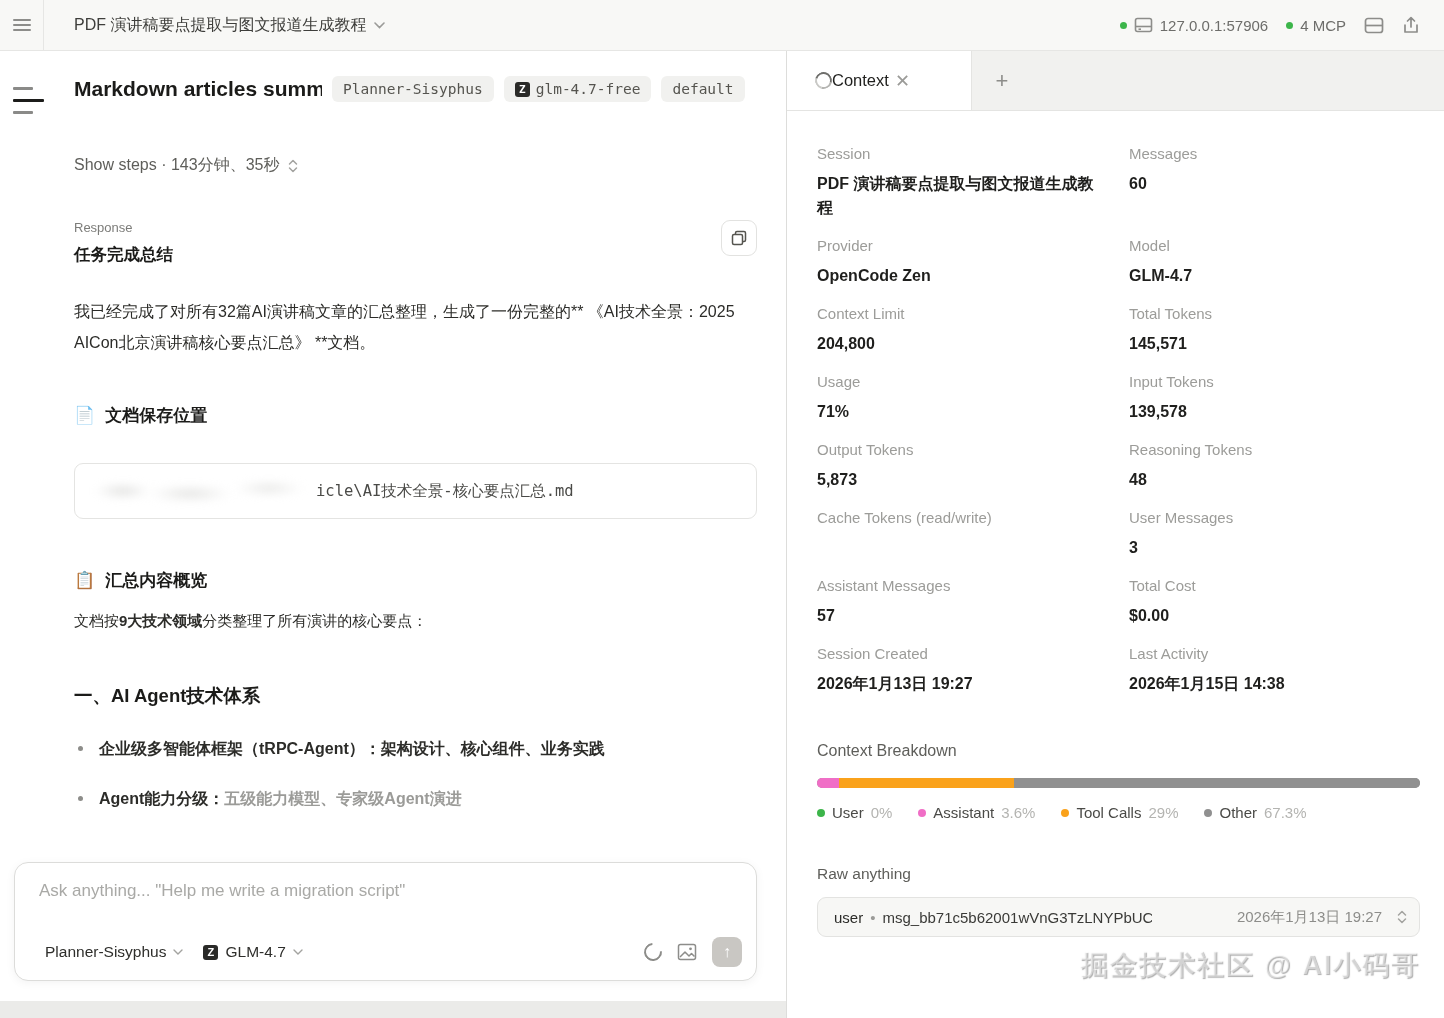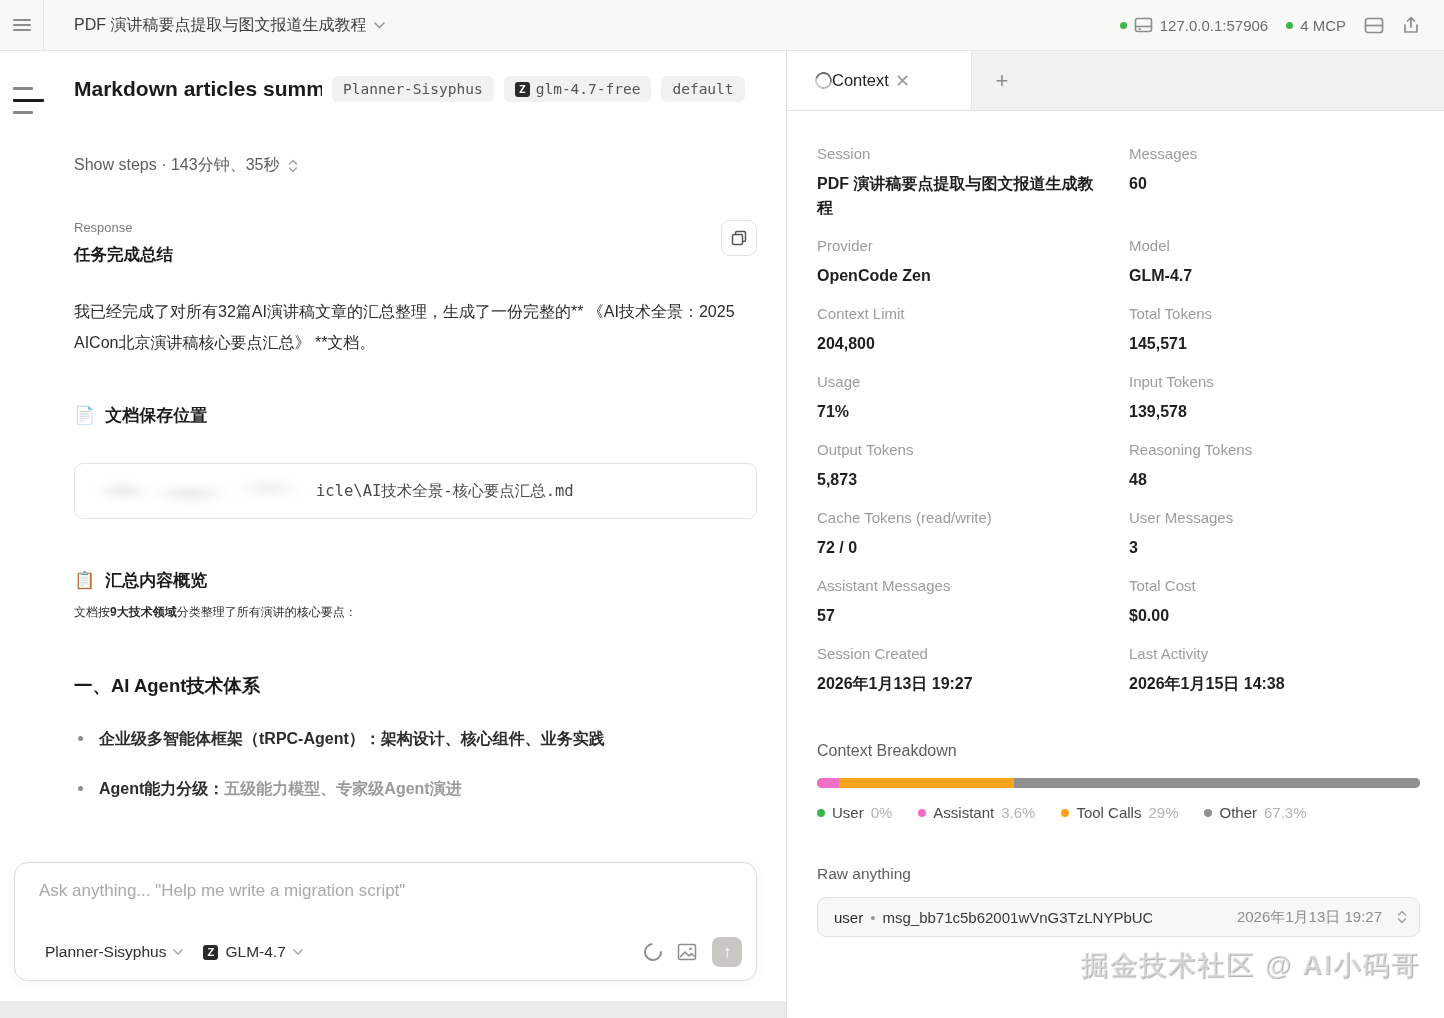--- a/index.html
+++ b/index.html
@@ -48,21 +48,21 @@
   .doc-heading { margin-top:46px; display:flex; align-items:center; gap:10px; font-size:17px; font-weight:bold; color:#1b1b19; }
   .emoji { font-size:17px; font-weight:normal; }
   .path-box { margin-top:36px; border:1px solid #e4e4e2; border-radius:9px; height:56px; display:flex; align-items:center; padding:0 14px; font-size:15.5px; color:#4a4a47; position:relative; overflow:hidden; }
   .blur-smudge { display:inline-block; width:225px; height:26px; margin-right:2px; border-radius:6px; background:
       radial-gradient(ellipse 40px 9px at 15% 50%, #d8d8d6 0%, transparent 70%),
       radial-gradient(ellipse 60px 10px at 45% 60%, #dededc 0%, transparent 70%),
       radial-gradient(ellipse 50px 9px at 80% 40%, #e2e2e0 0%, transparent 70%);
     filter: blur(5px); }
 
   .overview-heading { margin-top:50px; display:flex; align-items:center; gap:10px; font-size:17px; font-weight:bold; color:#1b1b19; }
-  .overview-intro { margin-top:12px; font-size:12px; color:#2c2c29; }
+  .overview-intro { margin-top:20px; font-size:15px; color:#2c2c29; }
   .section-h2 { margin-top:52px; font-size:18.5px; font-weight:bold; color:#1b1b19; }
   .bullets { margin-top:28px; }
   .bullet { display:flex; margin-bottom:25px; font-size:16px; color:#2c2c29; line-height:25px;font-weight:bold; }
   .bullet .bdot { width:5px; height:5px; border-radius:50%; background:#8d8d8a; margin:10px 16px 0 4px; flex:none; }
   .muted { color:#9b9b98; }
 
   
   .composer { position:absolute; left:14px; top:811px; width:743px; height:119px; background:#fff; border:1px solid #dcdcda; border-radius:14px; box-shadow:0 2px 10px rgba(0,0,0,0.05); padding:18px 18px 14px 24px; z-index:5; }
   .composer input { width:100%; border:none; outline:none; font-size:17px; color:#3c3c39; font-family:inherit; background:transparent; }
   .composer input::placeholder { color:#a9a9a6; }
@@ -314,21 +314,20 @@
       <div>
           <div class="stat-label">Output Tokens</div>
           <div class="stat-value">5,873</div>
         </div>
       <div>
           <div class="stat-label">Reasoning Tokens</div>
           <div class="stat-value">48</div>
         </div>
       <div>
           <div class="stat-label">Cache Tokens (read/write)</div>
-          <div class="stat-value">72 / 0</div>
         </div>
       <div>
           <div class="stat-label">User Messages</div>
           <div class="stat-value">3</div>
         </div>
       <div>
           <div class="stat-label">Assistant Messages</div>
           <div class="stat-value">57</div>
         </div>
       <div>

